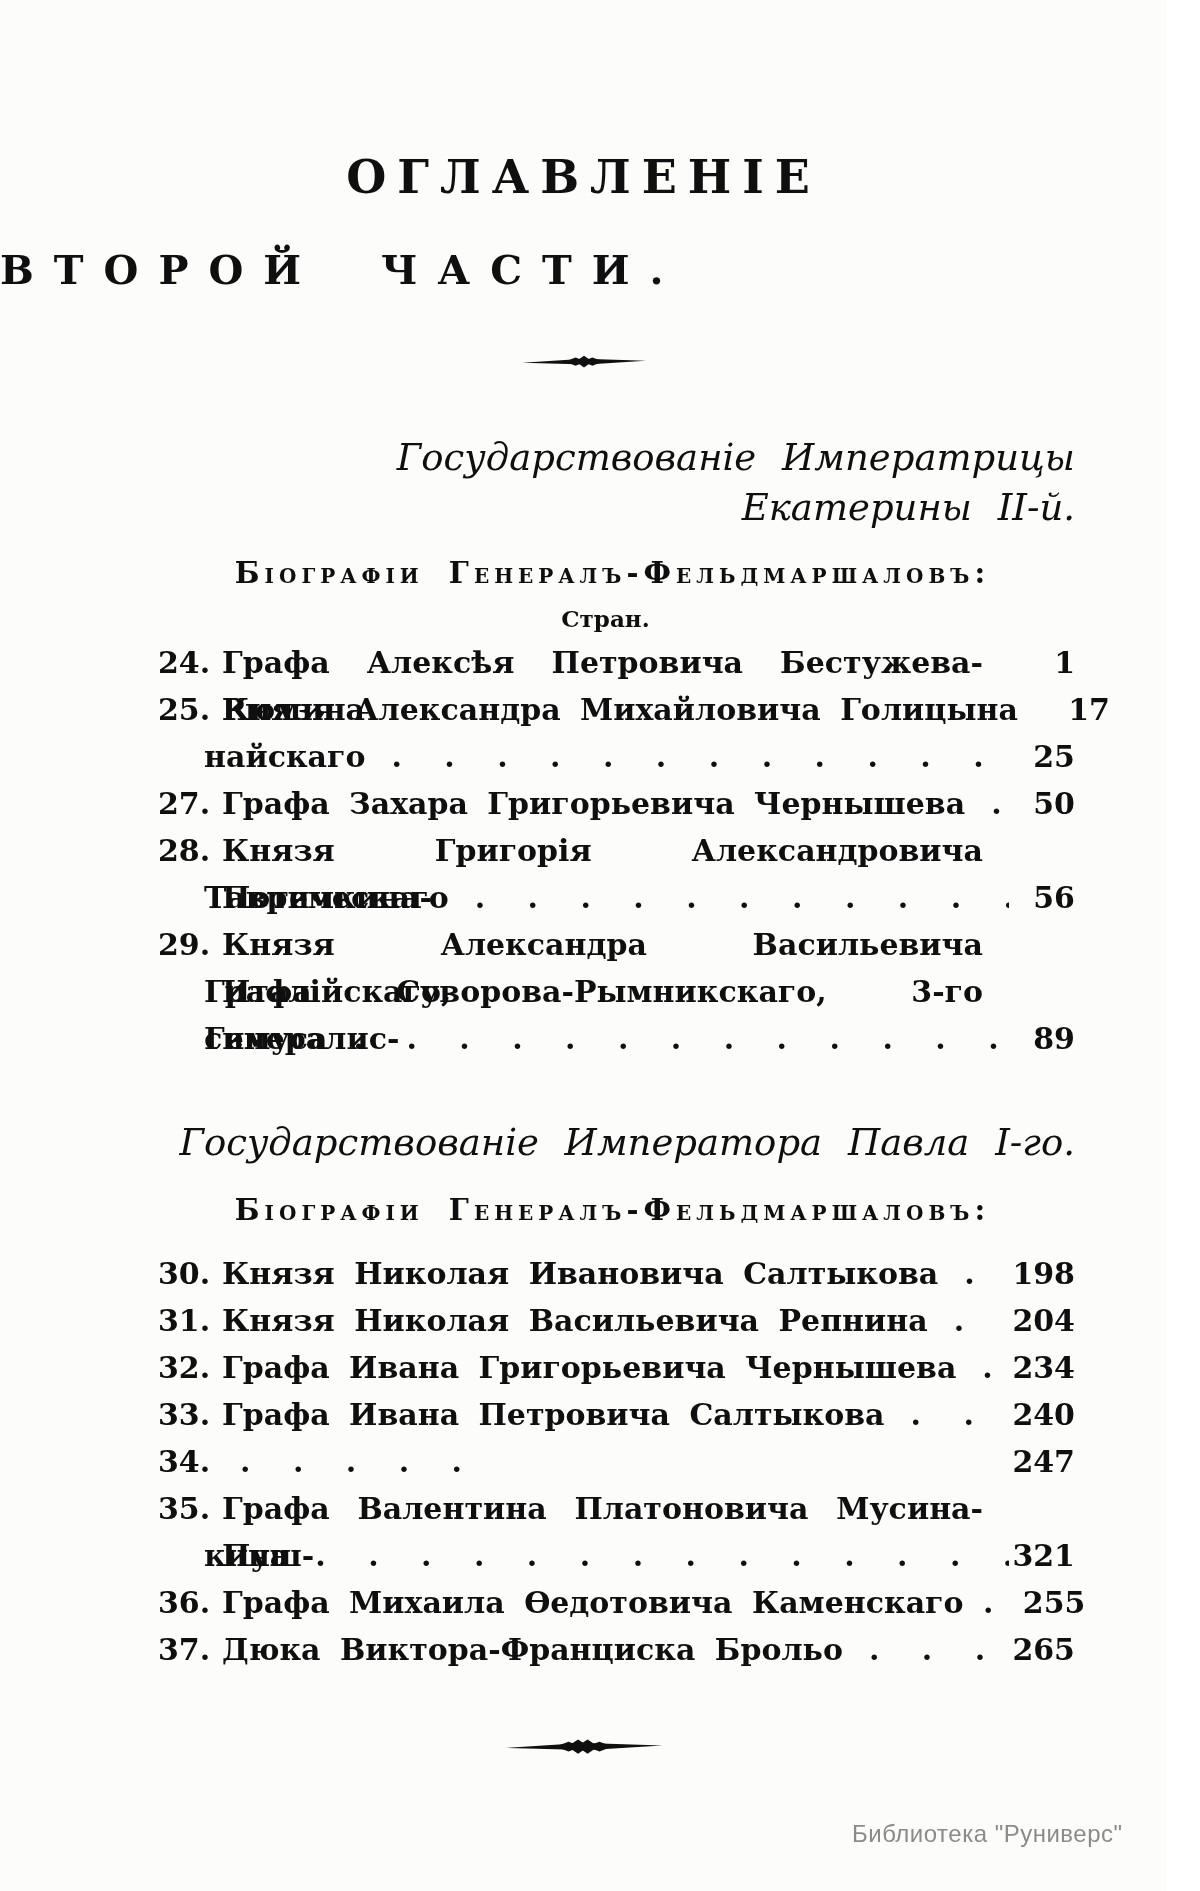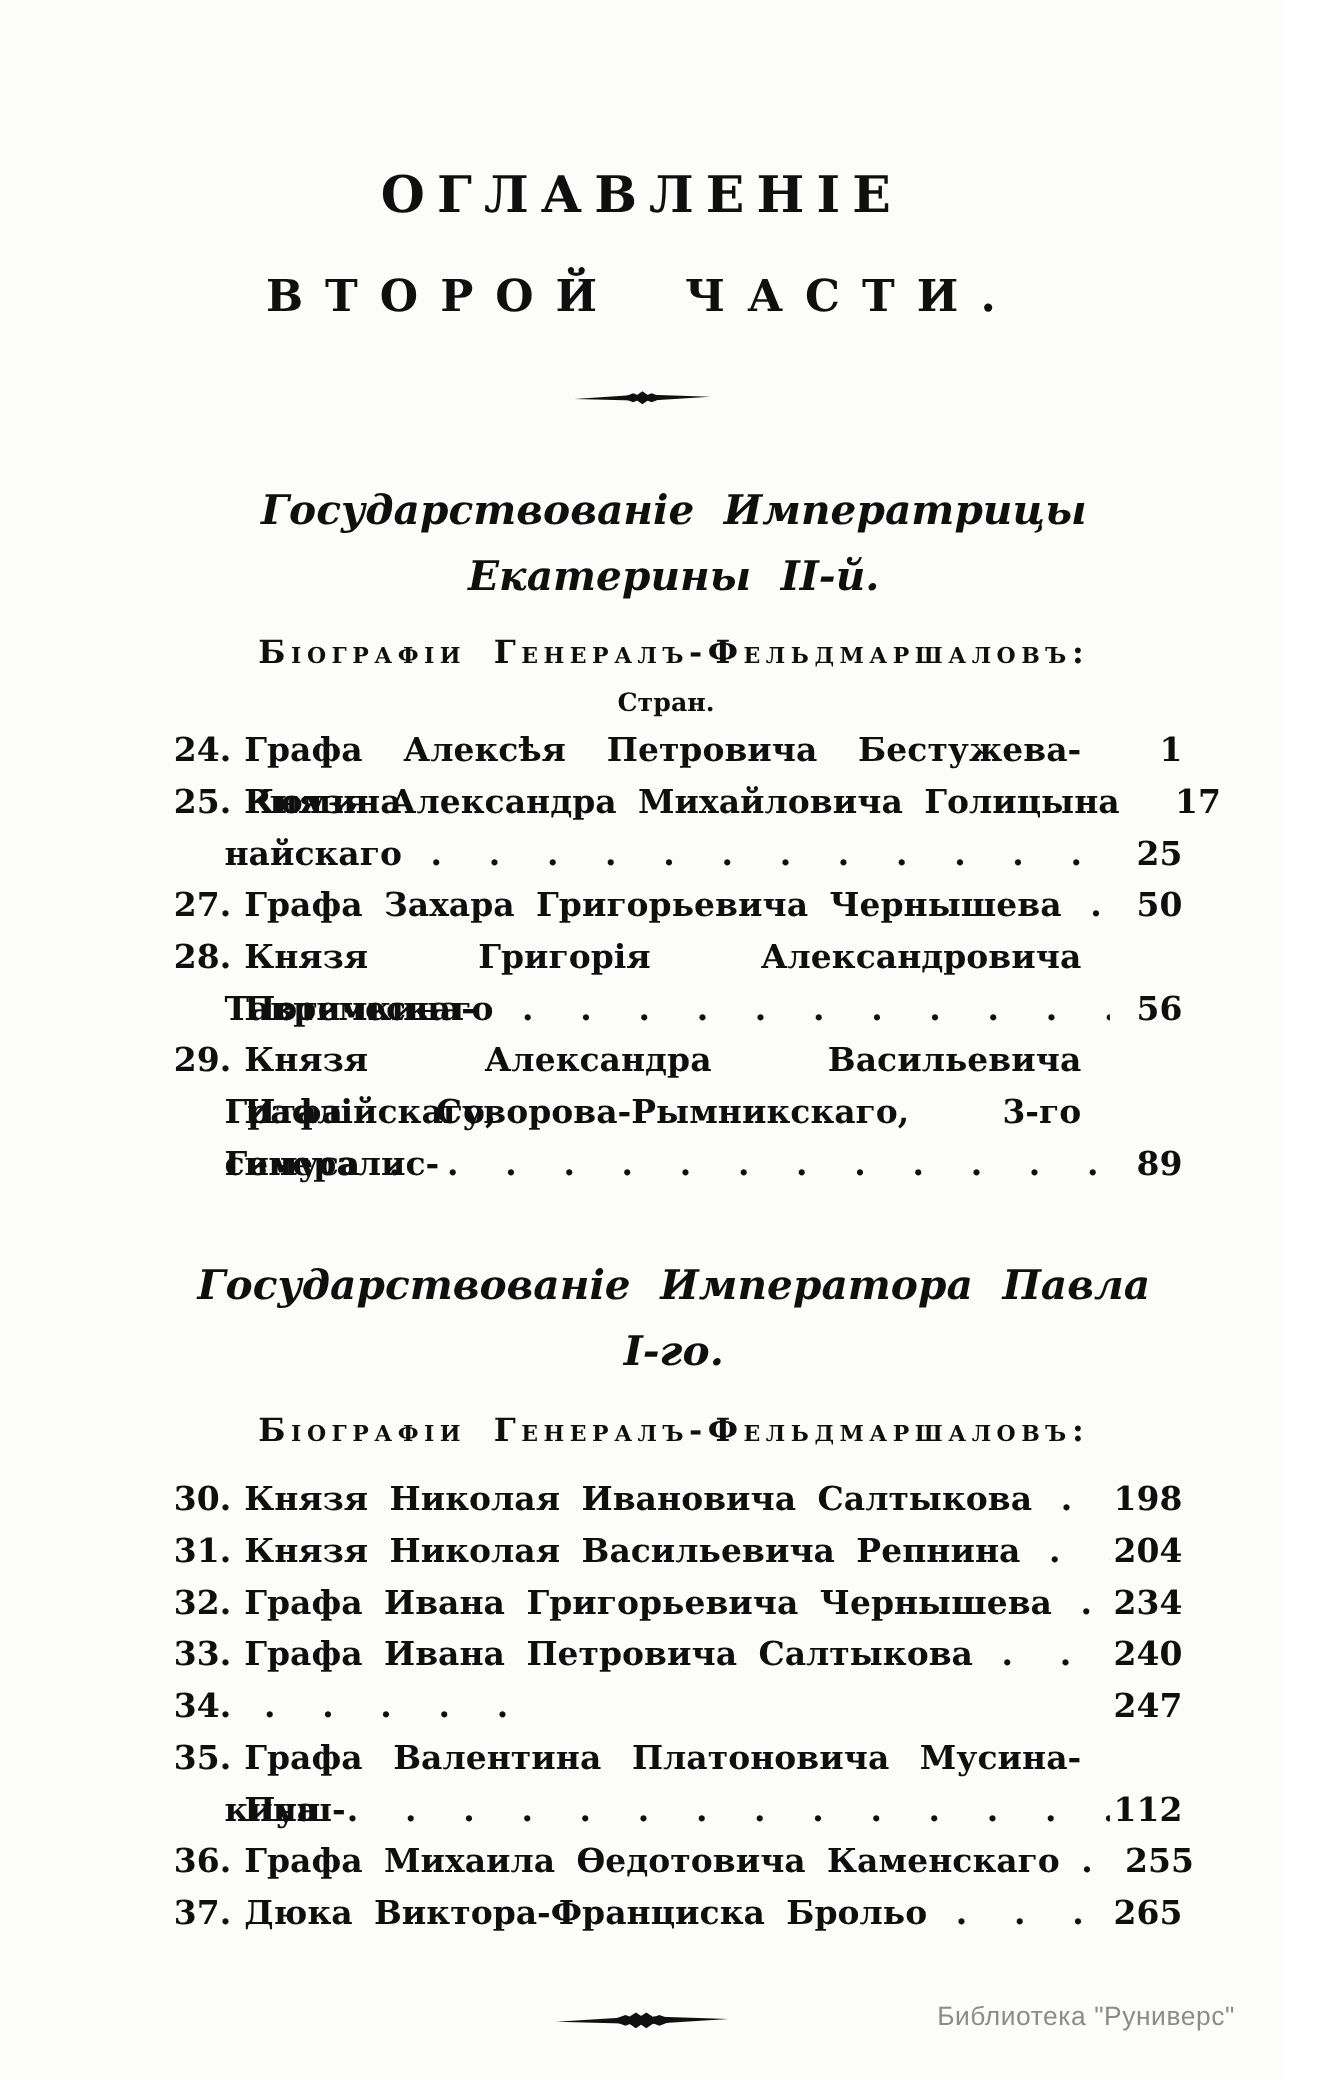--- a/index.html
+++ b/index.html
@@ -12,32 +12,32 @@
     overflow:hidden;
     box-sizing:border-box;
     padding-top:150px;
   }
   .title1{
     margin:0;text-align:center;
     font-size:46px;font-weight:700;
     letter-spacing:11px;line-height:54px;
   }
   .title2{
-    margin:42px 0 0 0;text-align:center;
+    margin:42px 0 0 0;text-align:left;
     font-size:40px;font-weight:700;
     letter-spacing:20px;word-spacing:26px;line-height:48px;
   }
   .divider{margin-top:60px;text-align:center;line-height:0;}
   .divider svg{display:inline-block;}
   .divider.bottom{margin-top:64px;}
   .content{width:925px;margin-left:150px;}
   .sec-heading{
-    margin-top:64px;text-align:center;
-    font-style:italic;font-weight:700;
-    font-size:37px;line-height:60px;word-spacing:14px;
+    margin-top:64px;text-align:right;
+    font-style:italic;font-weight:400;
+    font-size:37px;line-height:50px;word-spacing:14px;
   }
   .sec-heading.second{margin-top:56px;}
   .sec-sub{
     margin-top:22px;text-align:center;
     font-weight:700;font-size:29px;line-height:36px;
     font-variant-caps:small-caps;
     letter-spacing:5px;word-spacing:10px;
   }
   .sec-sub.second{margin-top:24px;}
   .stran{
@@ -201,21 +201,21 @@
           <div class="toc-row">
     <span class="toc-num">35.</span>
     <span class="toc-text fill">Графа Валентина Платоновича Мусина-Пуш-</span>
     <span class="toc-leader"></span>
     <span class="toc-page"></span>
   </div>
           <div class="toc-row cont">
     <span class="toc-num"></span>
     <span class="toc-text">кина</span>
     <span class="toc-leader">. . . . . . . . . . . . . . . .</span>
-    <span class="toc-page">112</span>
+    <span class="toc-page">321</span>
   </div>
           <div class="toc-row">
     <span class="toc-num">36.</span>
     <span class="toc-text">Графа Михаила Ѳедотовича Каменскаго .</span>
     <span class="toc-leader">. .</span>
     <span class="toc-page">255</span>
   </div>
           <div class="toc-row">
     <span class="toc-num">37.</span>
     <span class="toc-text">Дюка Виктора-Франциска Брольо</span>

